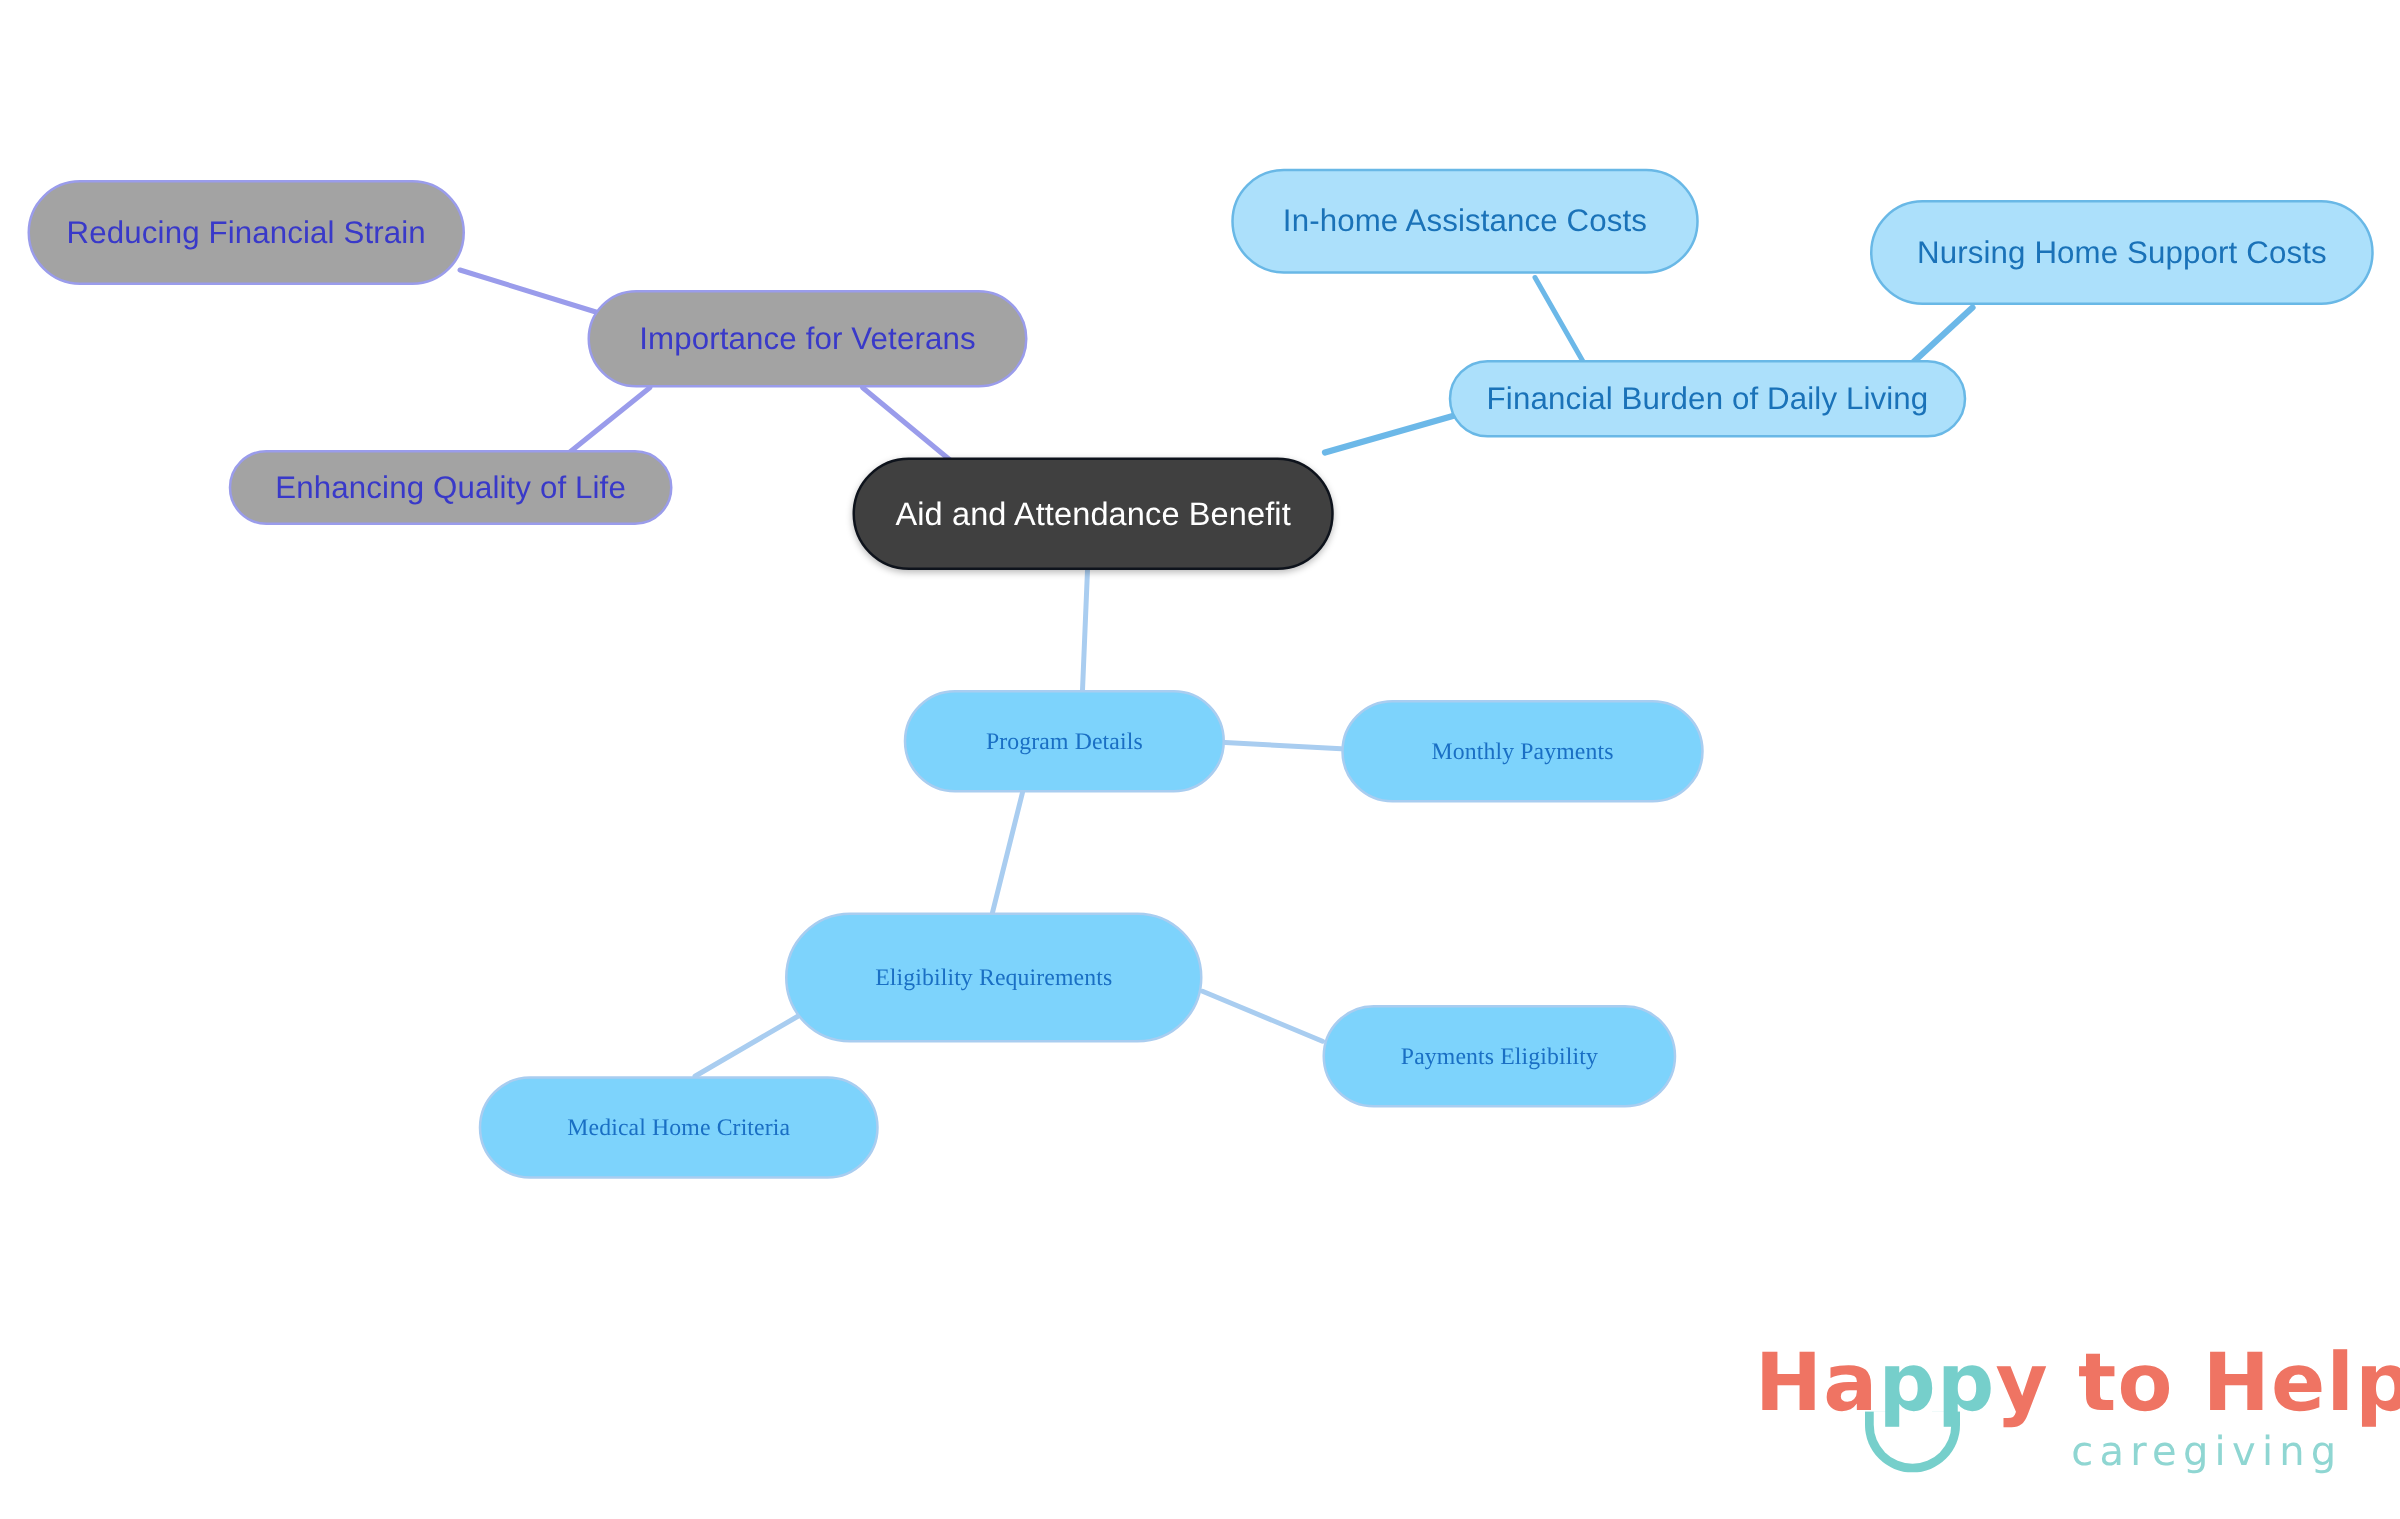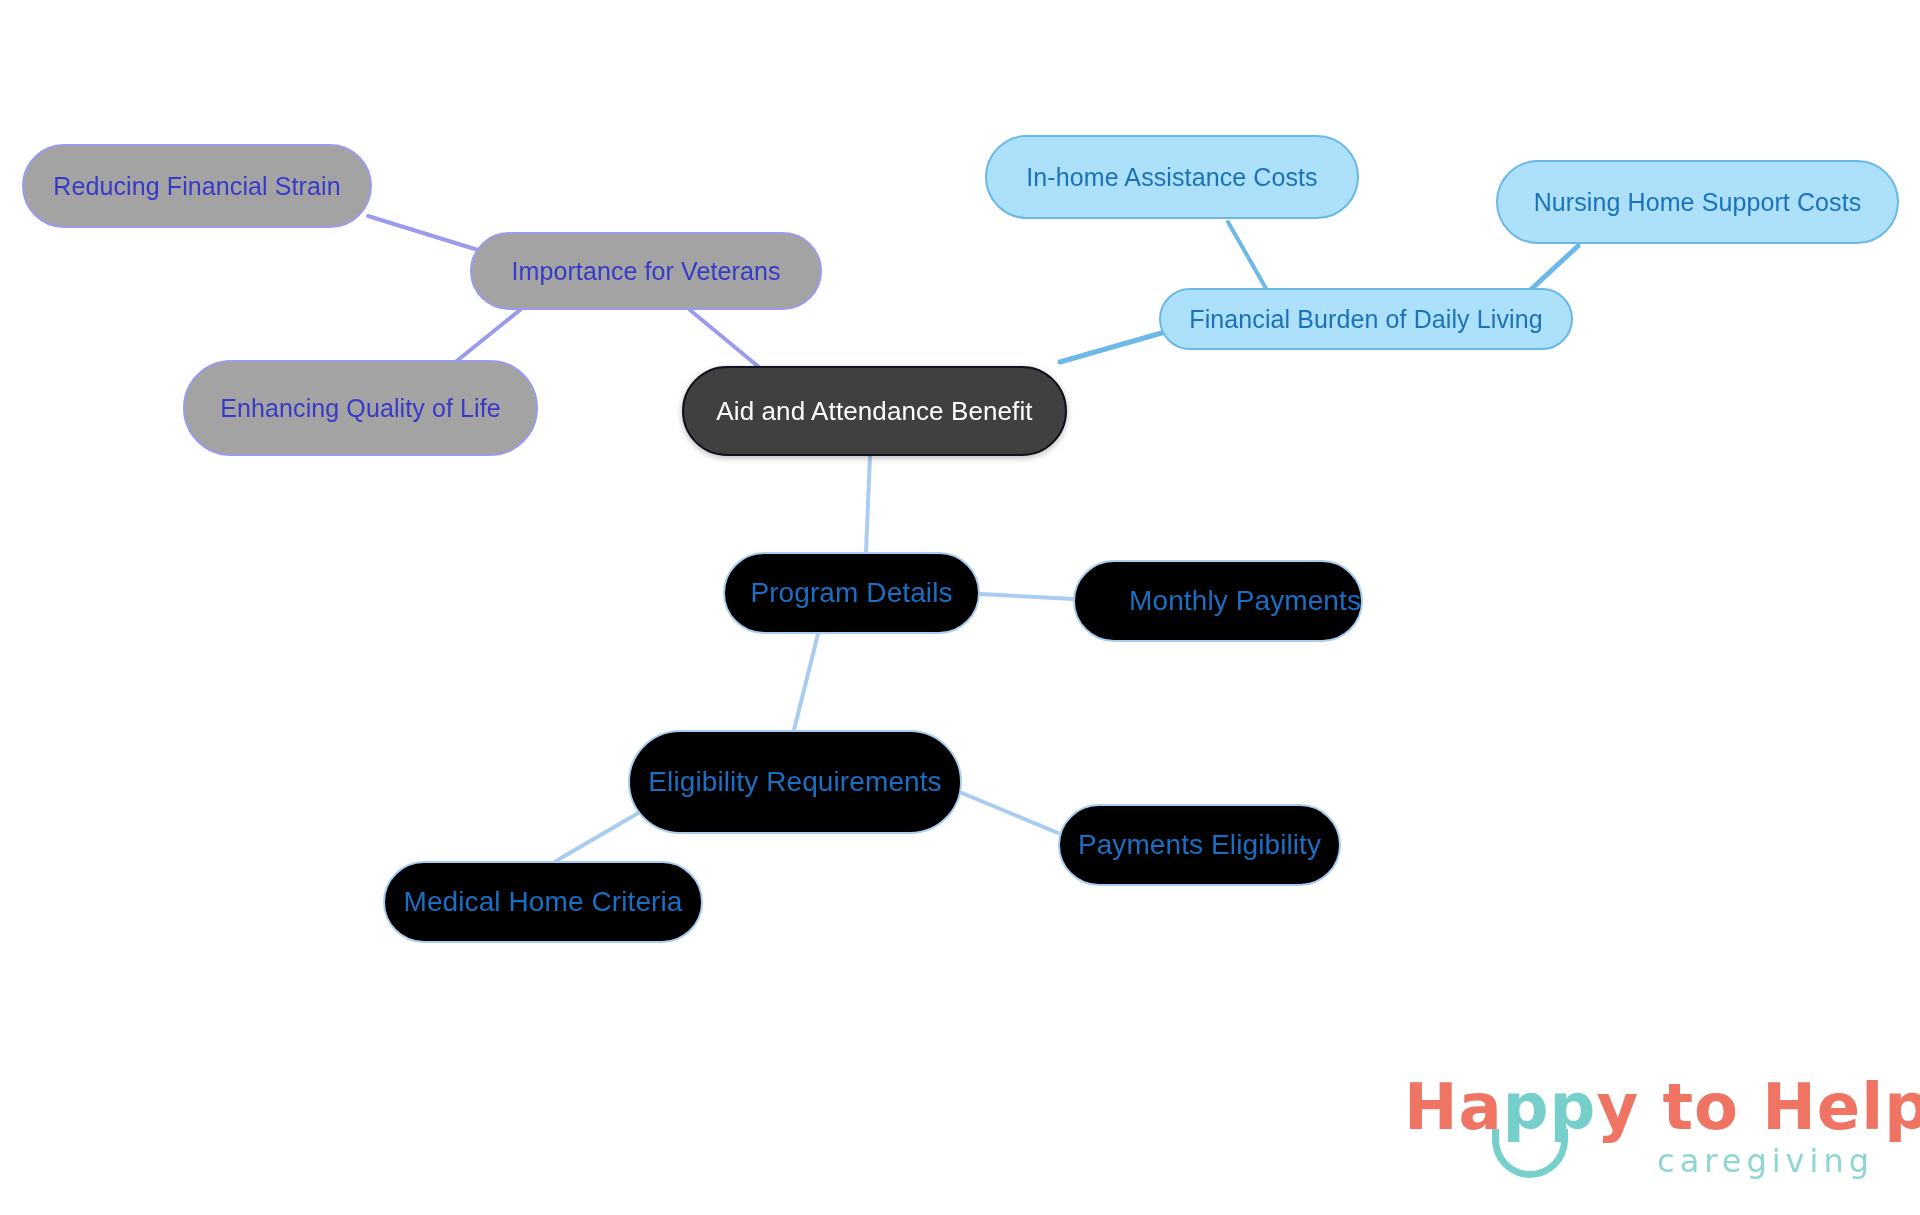--- a/index.html
+++ b/index.html
@@ -65,24 +65,25 @@
   
   .node.blue-mid {
     background: #ace0fb;
     border-color: #69b8e6;
     color: #1a72b8;
     font-size: 25px;
   }
 
   
   .node.blue-light {
-    background: #000000;
+    background: #7dd3fc;
     border-color: #a9cdf0;
     color: #1a6fc4;
-    font-size: 28px;
+    font-size: 19px;
+    font-family: Liberation Serif, serif;
   }
 
   
   #logo {
     position: absolute;
     right: 46px;
     bottom: 20px;
     width: 470px;
     height: 120px;
   }
@@ -143,36 +144,36 @@
   <div id="nodes">
       <div class="node root" style="left: 682px; top: 366px; width: 385px; height: 90px;">
         <span class="node-label">Aid and Attendance Benefit</span>
       </div>
       <div class="node purple" style="left: 470px; top: 232px; width: 352px; height: 78px;">
         <span class="node-label">Importance for Veterans</span>
       </div>
       <div class="node purple" style="left: 22px; top: 144px; width: 350px; height: 84px;">
         <span class="node-label">Reducing Financial Strain</span>
       </div>
-      <div class="node purple" style="left: 183px; top: 360px; width: 355px; height: 96px;">
+      <div class="node purple" style="left: 183px; top: 360px; width: 355px; height: 60px;">
         <span class="node-label">Enhancing Quality of Life</span>
       </div>
       <div class="node blue-mid" style="left: 1159px; top: 288px; width: 414px; height: 62px;">
         <span class="node-label">Financial Burden of Daily Living</span>
       </div>
       <div class="node blue-mid" style="left: 985px; top: 135px; width: 374px; height: 84px;">
         <span class="node-label">In-home Assistance Costs</span>
       </div>
       <div class="node blue-mid" style="left: 1496px; top: 160px; width: 403px; height: 84px;">
         <span class="node-label">Nursing Home Support Costs</span>
       </div>
       <div class="node blue-light" style="left: 723px; top: 552px; width: 257px; height: 82px;">
         <span class="node-label">Program Details</span>
       </div>
-      <div class="node blue-light" style="left: 1073px; top: 560px; width: 290px; height: 82px; justify-content: flex-end;">
+      <div class="node blue-light" style="left: 1073px; top: 560px; width: 290px; height: 82px;">
         <span class="node-label">Monthly Payments</span>
       </div>
       <div class="node blue-light" style="left: 628px; top: 730px; width: 334px; height: 104px;">
         <span class="node-label">Eligibility Requirements</span>
       </div>
       <div class="node blue-light" style="left: 383px; top: 861px; width: 320px; height: 82px;">
         <span class="node-label">Medical Home Criteria</span>
       </div>
       <div class="node blue-light" style="left: 1058px; top: 804px; width: 283px; height: 82px;">
         <span class="node-label">Payments Eligibility</span>

